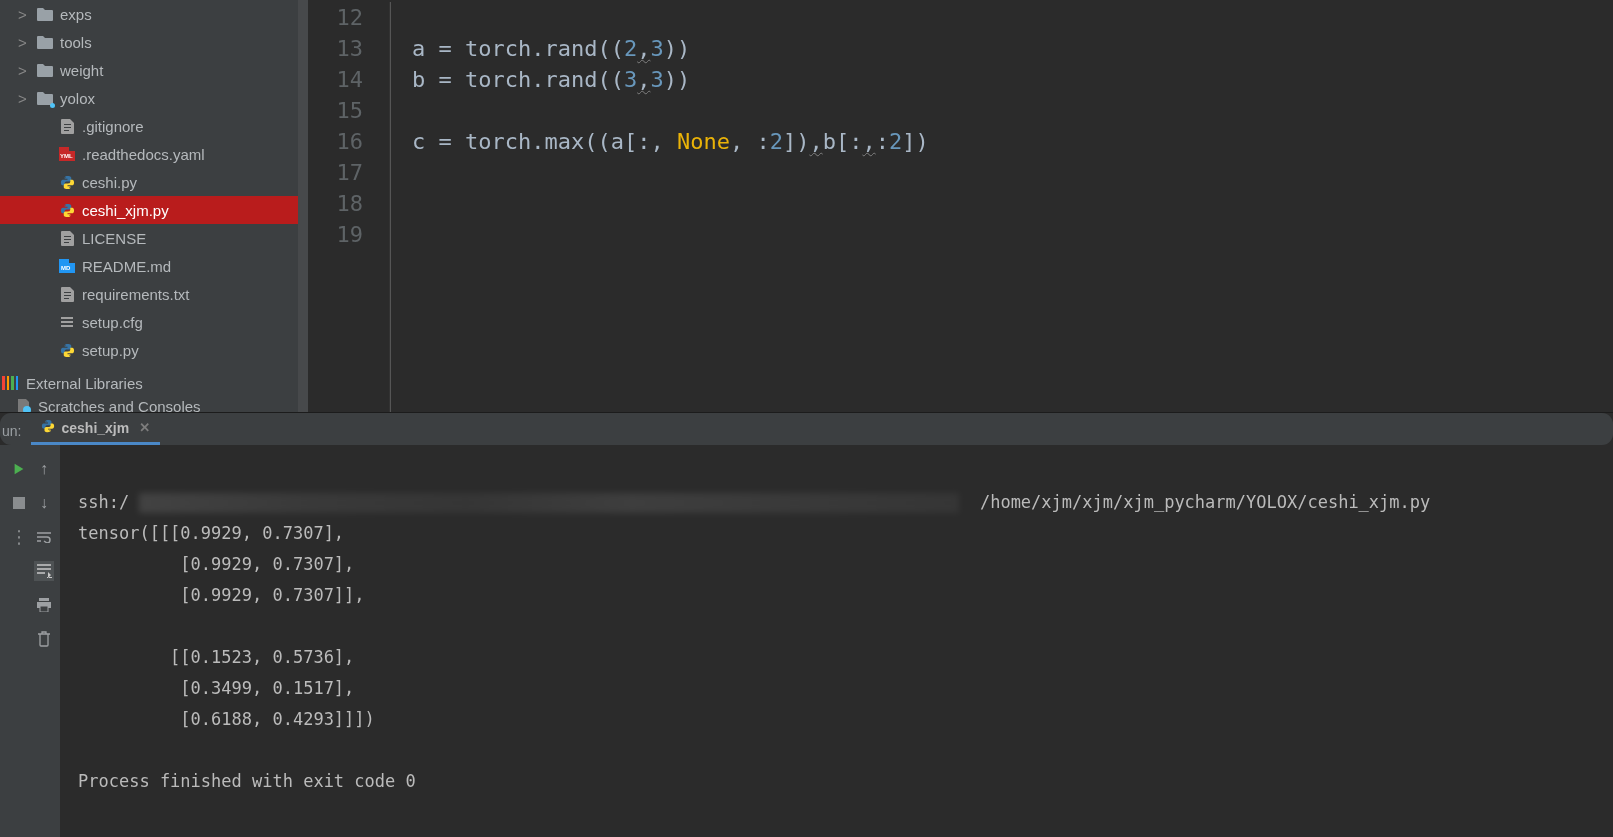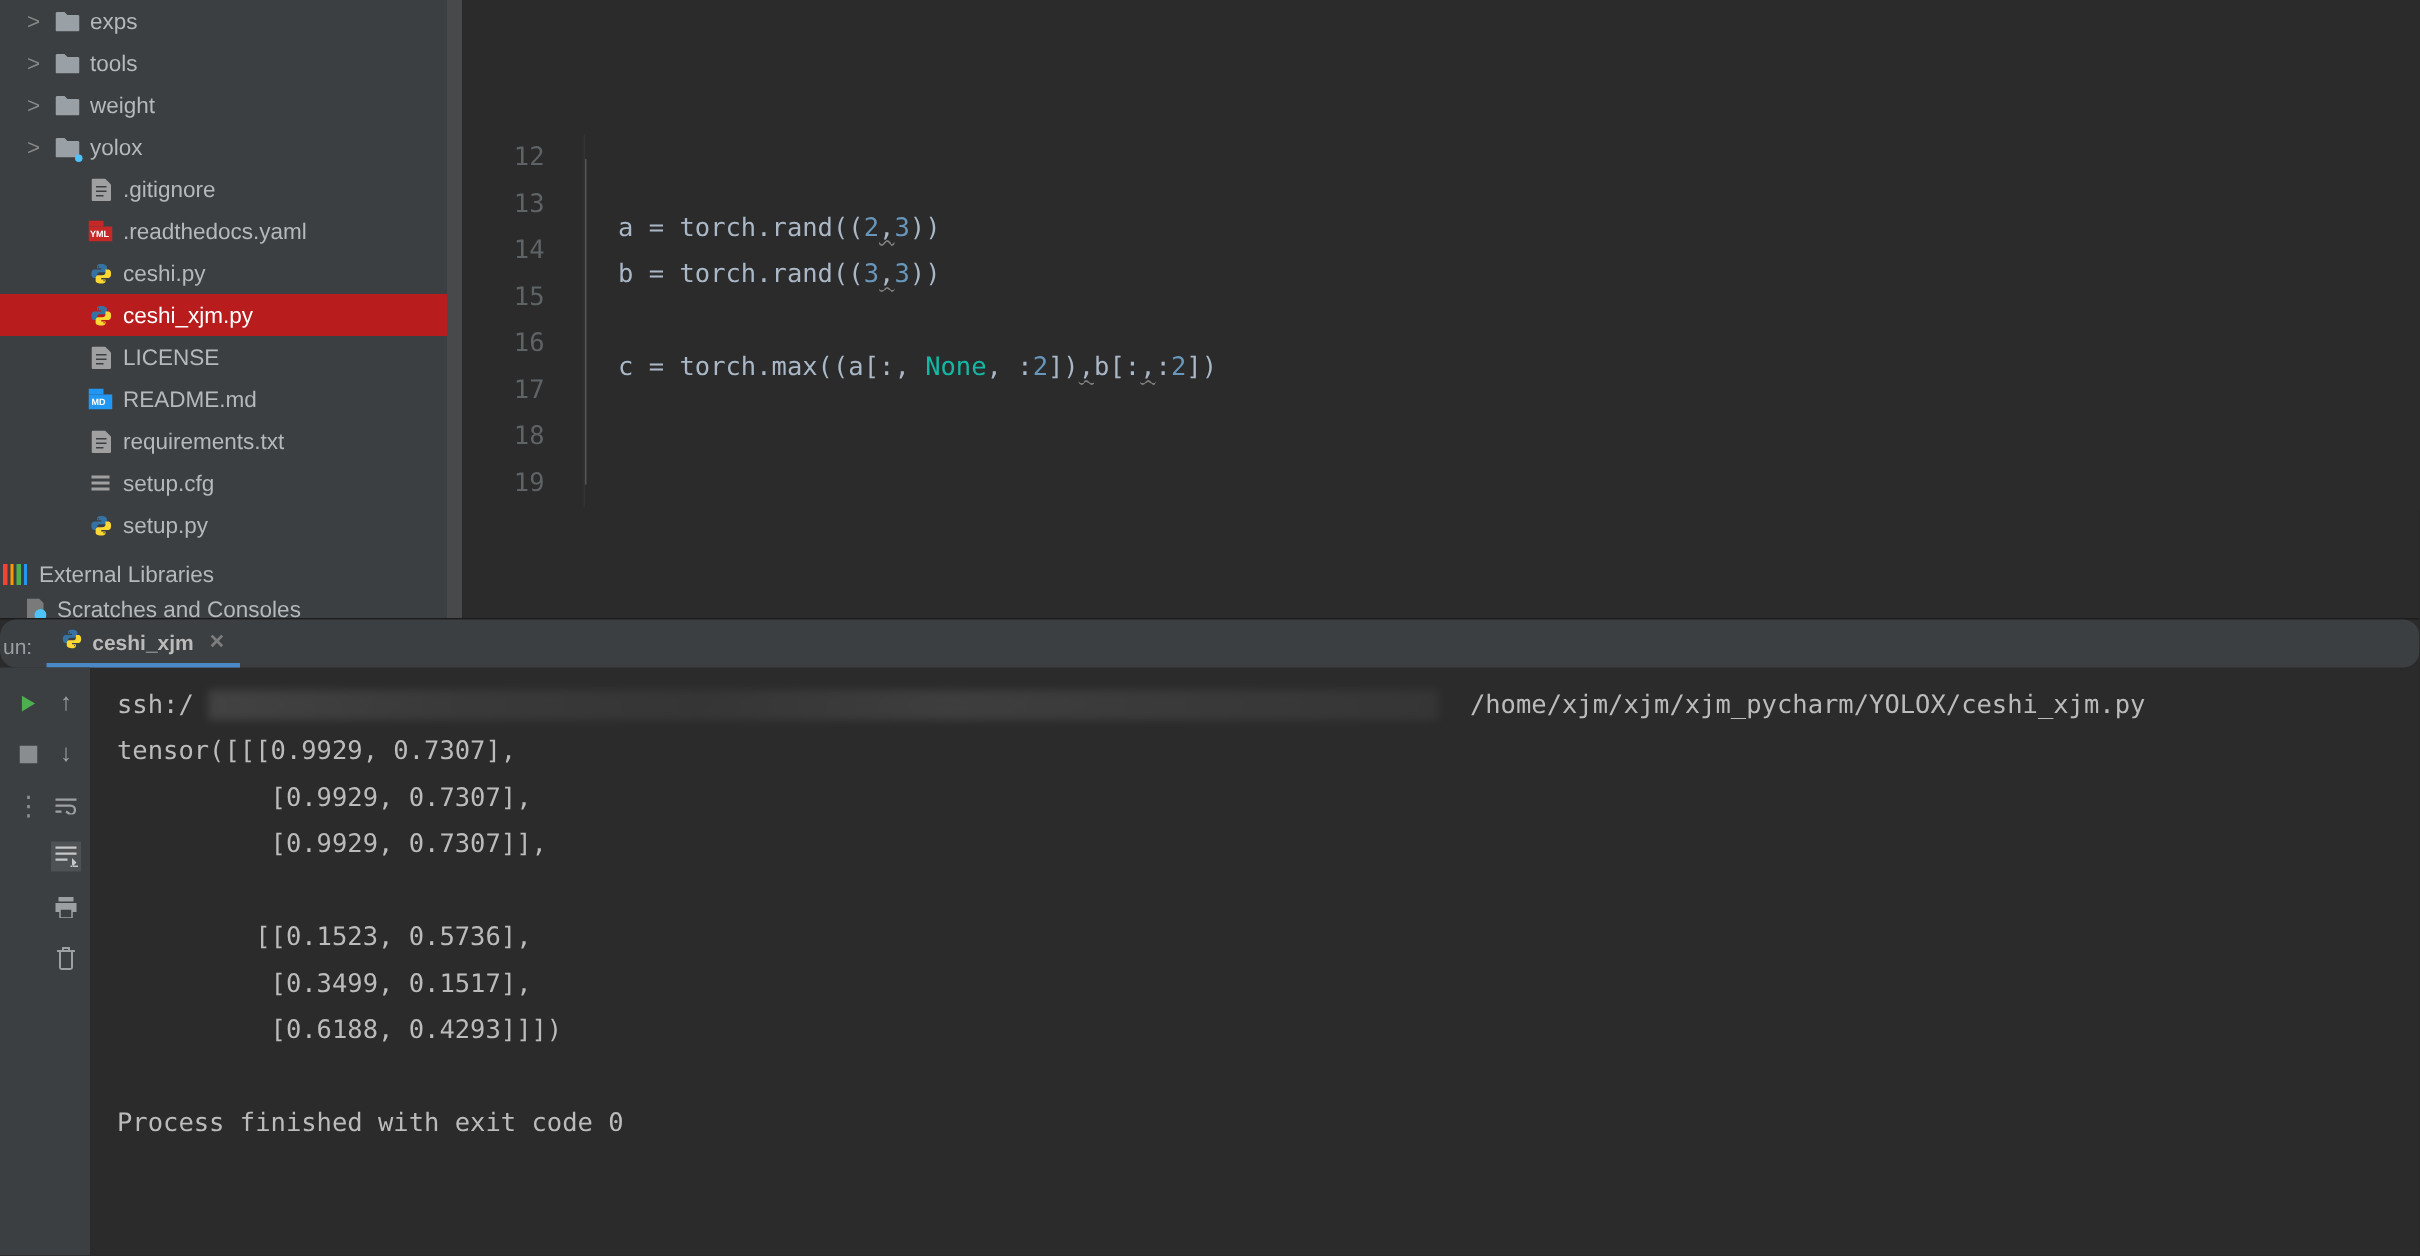--- a/index.html
+++ b/index.html
@@ -51,41 +51,40 @@
   .lib-icon { display:inline-flex; }
   .lib-icon span{width:3px;height:14px;margin-right:2px;display:inline-block;}
   .scratch-icon svg{fill:#7a7a7a;} .scratch-icon .dot{fill:#4fc3f7;}
   .yolox-dot{position:relative;}
   .yolox-dot::after{content:'';position:absolute;width:5px;height:5px;background:#4fc3f7;border-radius:50%;bottom:-1px;right:-1px;}
   .editor {
     flex: 1;
     background: #2b2b2b;
     display: flex;
     font-family: "Consolas","Monaco",monospace;
-    font-size: 17px;
+    font-size: 22px;
     line-height: 31px;
-    padding-top: 16px;
-    align-items: center;
+    padding-top: 2px;
   }
   .gutter {
     width: 82px;
     text-align: right;
     color: #5e6366;
     padding-right: 26px;
     border-right: 1px solid #333;
     user-select: none;
     background:#313335;
   }
   .gutter.main{background:#2b2b2b;}
   .code-lines { padding-left: 22px; position:relative; }
   .code-lines::before{content:'';position:absolute;left:0;top:0;bottom:0;width:1px;background:#555;}
   .c-default{color:#a9b7c6;}
   .c-num{color:#6897bb;}
   .c-op{color:#a9b7c6;}
-  .c-none{color:#14b8a6;}
+  .c-none{color:#eab308;}
   .c-builtin{color:#8888c6;}
   .underline{text-decoration:underline wavy #808080 1px; text-underline-offset:3px;}
   .run-panel {
     flex:1;
     display:flex;
     flex-direction:column;
     background:#2b2b2b;
     border-top:1px solid #1c1c1c;
   }
   .run-tabbar{
@@ -122,20 +121,21 @@
   .run-toolbar .btn{width:20px;height:20px;display:flex;align-items:center;justify-content:center;cursor:pointer;}
   .console{
     flex:1;
     font-family:"Consolas","Monaco",monospace;
     font-size:17px;
     line-height:31px;
     color:#bbbbbb;
     padding:10px 18px;
     white-space:pre;
     overflow:auto;
+    margin-top:32px;
   }
   .blur-box{
     display:inline-block;width:820px;height:20px;
     background:linear-gradient(90deg,#888 0%,#666 20%,#555 40%,#777 60%,#666 80%,#555 100%);
     filter:blur(3px);opacity:0.25;vertical-align:middle;
   }
   .scrollbar-stub{position:absolute;right:0;top:0;width:10px;height:100%;background:#47494b;}
 </style>
 </head>
 <body>

